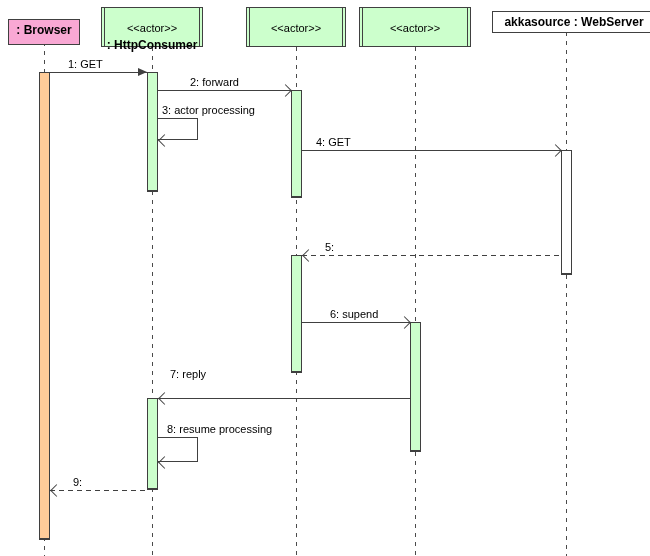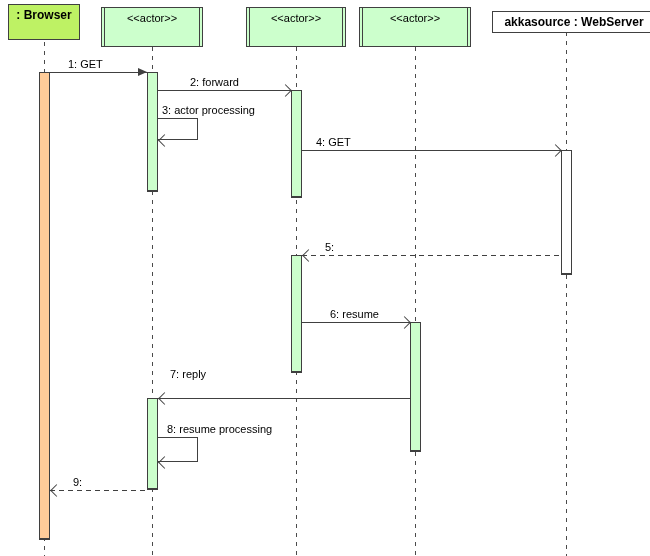--- a/index.html
+++ b/index.html
@@ -11,21 +11,21 @@
   .lifeline{
     position:absolute;width:1px;z-index:1;
     background:repeating-linear-gradient(to bottom,#4a4a4a 0 4px,transparent 4px 9px);
   }
   
   .pbox{
     position:absolute;border:1px solid #404040;box-sizing:border-box;
     text-align:center;z-index:3;
   }
   .pbox .pname{display:block;font-weight:bold;font-size:12px;line-height:18px;white-space:nowrap;}
-  .pbox .stereo{display:block;font-size:11px;line-height:15px;padding-top:3px;white-space:nowrap;}
+  .pbox .stereo{display:block;font-size:11px;line-height:15px;padding-top:13px;white-space:nowrap;}
   .pbox.simple .pname{line-height:20px;}
   .pbox.actor::before,.pbox.actor::after{
     content:"";position:absolute;top:0;bottom:0;width:1px;background:#404040;
   }
   .pbox.actor::before{left:2px;}
   .pbox.actor::after{right:2px;}
   
   .act{
     position:absolute;width:11px;box-sizing:border-box;z-index:2;
     border:1px solid #3f3f3f;border-bottom-width:2px;
@@ -50,25 +50,26 @@
 <body>
 
 <div class="stage">
 
   <div class="lifeline" style="left:44px;top:33px;height:523px"></div>
   <div class="lifeline" style="left:152px;top:47px;height:509px"></div>
   <div class="lifeline" style="left:296px;top:47px;height:509px"></div>
   <div class="lifeline" style="left:415px;top:47px;height:509px"></div>
   <div class="lifeline" style="left:566px;top:32px;height:524px"></div>
 
-  <div class="pbox simple" style="left:8px;top:4px;width:72px;height:36px;background:#bef264">
+  <div class="pbox simple" style="left:8px;top:19px;width:72px;height:26px;background:#f9a8d4">
     <span class="pname">: Browser</span>
   </div>
   <div class="pbox actor" style="left:101px;top:7px;width:102px;height:40px;background:#CCFFCC">
     <span class="stereo">&lt;&lt;actor&gt;&gt;</span>
+    <span class="pname">: HttpConsumer</span>
   </div>
   <div class="pbox actor" style="left:246px;top:7px;width:100px;height:40px;background:#CCFFCC">
     <span class="stereo">&lt;&lt;actor&gt;&gt;</span>
   </div>
   <div class="pbox actor" style="left:359px;top:7px;width:112px;height:40px;background:#CCFFCC">
     <span class="stereo">&lt;&lt;actor&gt;&gt;</span>
   </div>
   <div class="pbox simple" style="left:492px;top:11px;width:164px;height:22px;background:#FFFFFF">
     <span class="pname">akkasource : WebServer</span>
   </div>
@@ -95,21 +96,21 @@
 
   <div class="mline" style="left:302px;top:150px;width:259px"></div>
   <div class="mlabel" style="left:316px;top:136px">4: GET</div>
   <div class="ah-open-r" style="left:551px;top:146px"></div>
 
   <div class="mline dashed" style="left:302px;top:255px;width:259px"></div>
   <div class="mlabel" style="left:325px;top:241px">5:</div>
   <div class="ah-open-l" style="left:304px;top:251px"></div>
 
   <div class="mline" style="left:302px;top:322px;width:108px"></div>
-  <div class="mlabel" style="left:330px;top:308px">6: resume</div>
+  <div class="mlabel" style="left:330px;top:308px">6: supend</div>
   <div class="ah-open-r" style="left:400px;top:318px"></div>
 
   <div class="mline" style="left:158px;top:398px;width:252px"></div>
   <div class="mlabel" style="left:170px;top:368px">7: reply</div>
   <div class="ah-open-l" style="left:160px;top:394px"></div>
 
   <div class="loop" style="left:158px;top:437px;width:40px;height:25px"></div>
   <div class="mlabel" style="left:167px;top:423px">8: resume processing</div>
   <div class="ah-open-l" style="left:160px;top:458px"></div>
 

